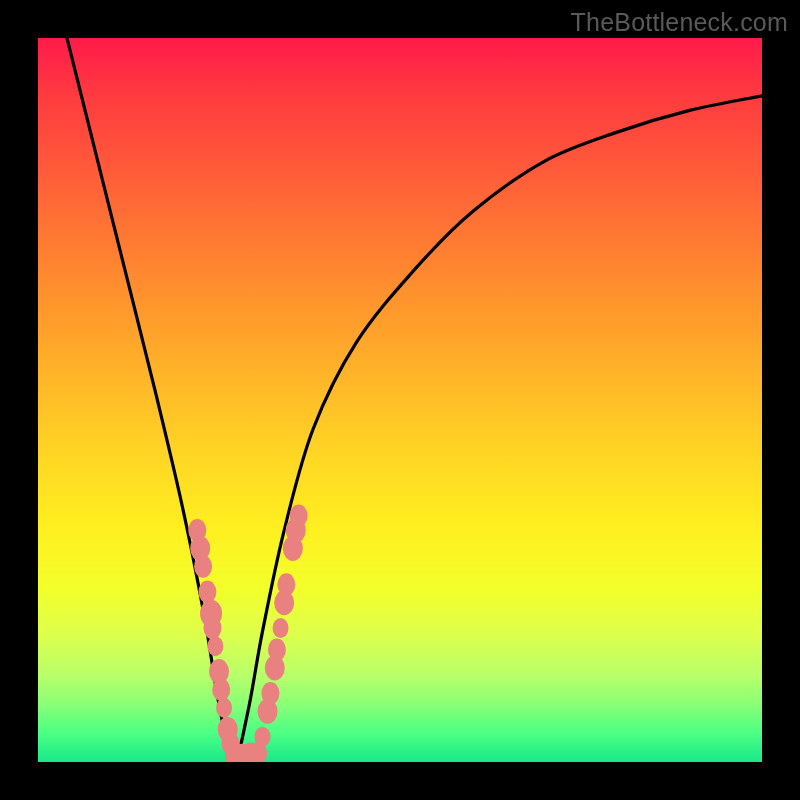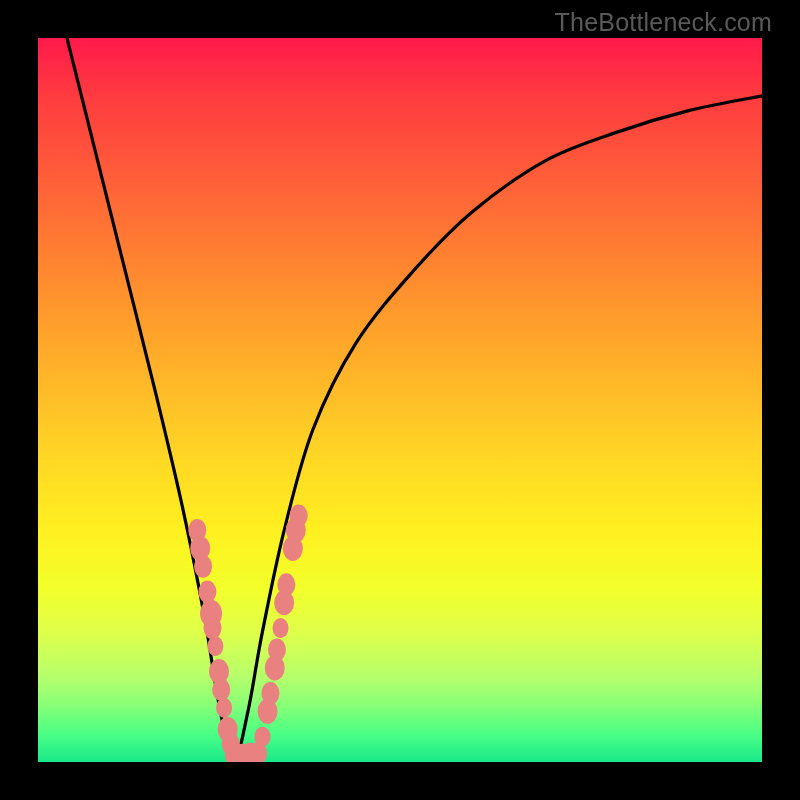--- a/index.html
+++ b/index.html
@@ -37,21 +37,21 @@
       #dfff4a 82%,
       #b8ff6a 88%,
       #8aff76 92%,
       #4cff84 96%,
       #19e88a 100%
     );
   }
   .watermark {
     position: absolute;
     top: 8px;
-    right: 28px;
+    right: 12px;
     color: #595959;
     font-size: 25px;
     font-weight: 400;
     letter-spacing: 0.2px;
     user-select: none;
   }
   svg.curves {
     position: absolute;
     inset: 0;
     width: 100%;

